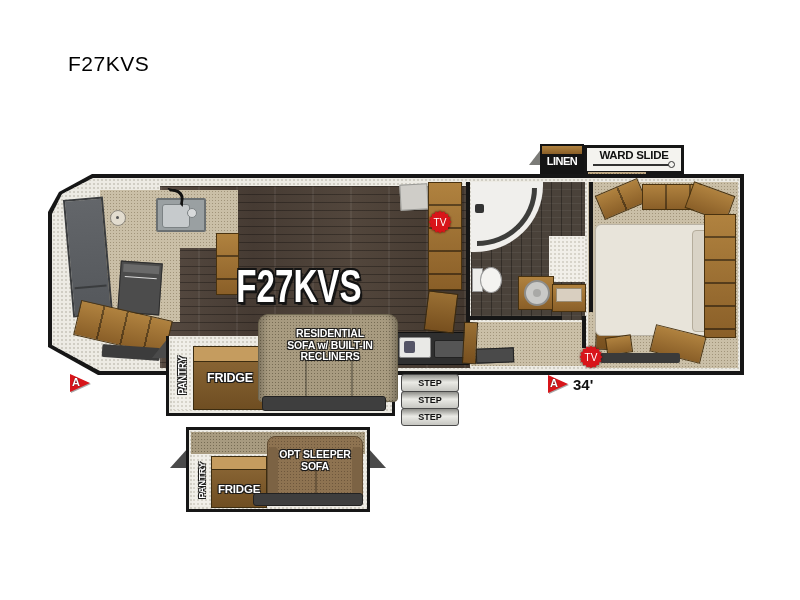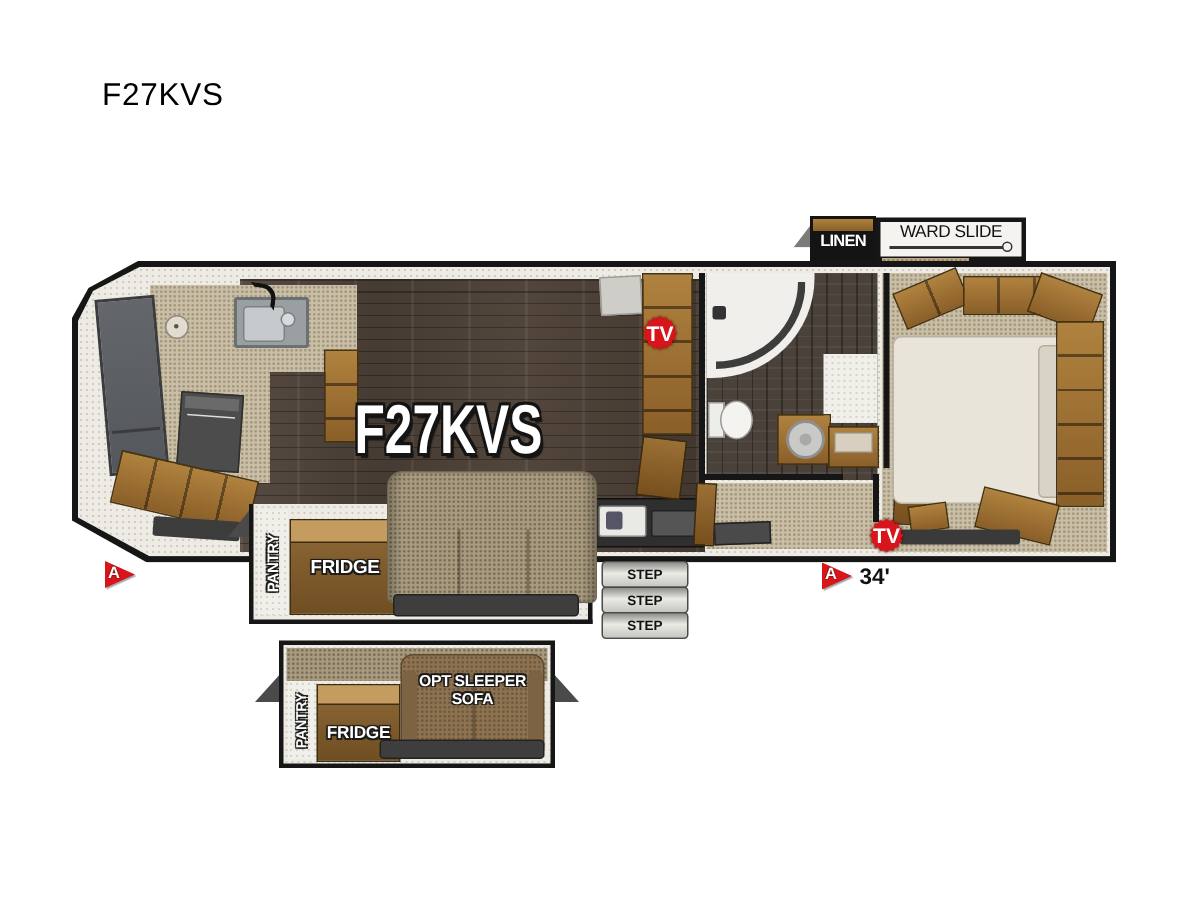--- a/index.html
+++ b/index.html
@@ -36,41 +36,41 @@
   
   .step{position:absolute;left:401px;width:56px;height:16px;border:1px solid #4a4a4a;border-radius:3px;
         background:linear-gradient(180deg,#8f8f8a,#ebebe6 45%,#c6c6c1);}
   .step span{position:absolute;inset:0;display:flex;align-items:center;justify-content:center;
         font-size:9px;font-weight:bold;color:#111;letter-spacing:0;}
   
   .tv{position:absolute;width:22px;height:22px;filter:drop-shadow(0 0 1px rgba(70,0,0,.9));}
   .tv i{position:absolute;inset:3px;background:#d8151a;display:block;}
   .tv i.r1{transform:rotate(22deg);} .tv i.r2{transform:rotate(45deg);} .tv i.r3{transform:rotate(67deg);}
   .tv span{position:absolute;inset:0;display:flex;align-items:center;justify-content:center;
-        color:#fff;font-size:14px;font-weight:bold;}
+        color:#fff;font-size:10px;font-weight:normal;}
   
   .flag{position:absolute;width:20px;height:18px;filter:drop-shadow(1px 1px 0 rgba(0,0,0,.35));}
   .flag i{position:absolute;inset:0;background:#d8151a;clip-path:polygon(0 0,100% 50%,0 100%);}
   .flag span{position:absolute;left:2px;top:2px;color:#fff;font-size:11px;font-weight:bold;text-shadow:0 0 1px #000;}
 </style>
 </head>
 <body>
 
 <div class="canvas">
 
   <div class="abs" style="left:68px;top:52px;font-size:21px;color:#000;letter-spacing:.5px;">F27KVS</div>
 
 
   <div class="abs" style="left:529px;top:148px;width:13px;height:17px;background:#7b7b77;clip-path:polygon(100% 0,100% 100%,0 100%);"></div>
   <div class="abs" style="left:540px;top:144px;width:44px;height:32px;background:#141414;border:2px solid #141414;box-sizing:border-box;">
     <div class="abs wood" style="left:0;top:0;width:100%;height:8px;border:none;"></div>
     <div class="abs" style="left:0;top:9px;width:100%;text-align:center;color:#fff;font-weight:bold;font-size:11px;letter-spacing:-.5px;">LINEN</div>
   </div>
   <div class="abs" style="left:584px;top:145px;width:100px;height:29px;background:#f4f3ef;border:3px solid #161616;box-sizing:border-box;">
-    <div class="abs" style="left:0;top:1px;width:100%;text-align:center;color:#111;font-weight:normal;font-size:11.5px;letter-spacing:-.3px;">WARD SLIDE</div>
+    <div class="abs" style="left:0;top:1px;width:100%;text-align:center;color:#111;font-weight:bold;font-size:11.5px;letter-spacing:-.3px;">WARD SLIDE</div>
     <div class="abs" style="left:6px;bottom:5px;width:78px;height:2px;background:#333;"></div>
     <div class="abs" style="right:6px;bottom:3px;width:5px;height:5px;border:1px solid #333;border-radius:50%;background:#f4f3ef;"></div>
   </div>
   <div class="abs spk-tan" style="left:588px;top:172px;width:58px;height:8px;"></div>
 
   <div class="abs" style="left:48px;top:174px;width:696px;height:201px;background:#161616;clip-path:polygon(44px 0px,696px 0px,696px 201px,50px 201px,0px 173px,0px 38px,11px 18px);"></div>
   <div class="abs spk-wall" style="left:52px;top:178px;width:688px;height:193px;clip-path:polygon(41px 0px,688px 0px,688px 193px,48px 193px,0px 167px,0px 36px,10px 16px);"></div>
 
   <div class="abs floor-wood" style="left:160px;top:186px;width:310px;height:182px;"></div>
   <div class="abs spk-carpet" style="left:100px;top:190px;width:138px;height:58px;"></div>
@@ -155,20 +155,25 @@
     <div class="abs" style="left:24px;top:10px;width:74px;height:64px;background:linear-gradient(180deg,#8f6a38,#6f4e22);border:1px solid #3c2c10;box-sizing:border-box;">
       <div class="abs" style="left:0;top:0;width:100%;height:14px;background:#c59c5f;border-bottom:1px solid #3c2c10;"></div>
       <div class="abs wt" style="left:0;top:24px;width:100%;text-align:center;font-size:12.5px;">FRIDGE</div>
     </div>
   </div>
   <div class="abs spk-olive" style="left:258px;top:314px;width:140px;height:88px;border:1px solid #6e6650;border-radius:10px 10px 4px 4px;box-sizing:border-box;box-shadow:inset 8px 0 6px -4px rgba(0,0,0,.25), inset -8px 0 6px -4px rgba(0,0,0,.25);">
     <div class="abs" style="left:46px;top:38px;width:2px;height:46px;background:rgba(0,0,0,.28);"></div>
     <div class="abs" style="left:92px;top:38px;width:2px;height:46px;background:rgba(0,0,0,.28);"></div>
   </div>
   <div class="abs" style="left:262px;top:396px;width:122px;height:13px;background:#3e3e3e;border:1px solid #222;border-radius:3px;"></div>
+  <div class="abs wt" style="left:266px;top:328px;width:128px;text-align:center;font-size:10.5px;line-height:11.5px;">
+    <div>RESIDENTIAL</div>
+    <div>SOFA w/ BUILT-IN</div>
+    <div>RECLINERS</div>
+  </div>
 
   <div class="step" style="top:374px;">
       <span>STEP</span>
     </div>
   <div class="step" style="top:391px;">
       <span>STEP</span>
     </div>
   <div class="step" style="top:408px;">
       <span>STEP</span>
     </div>

